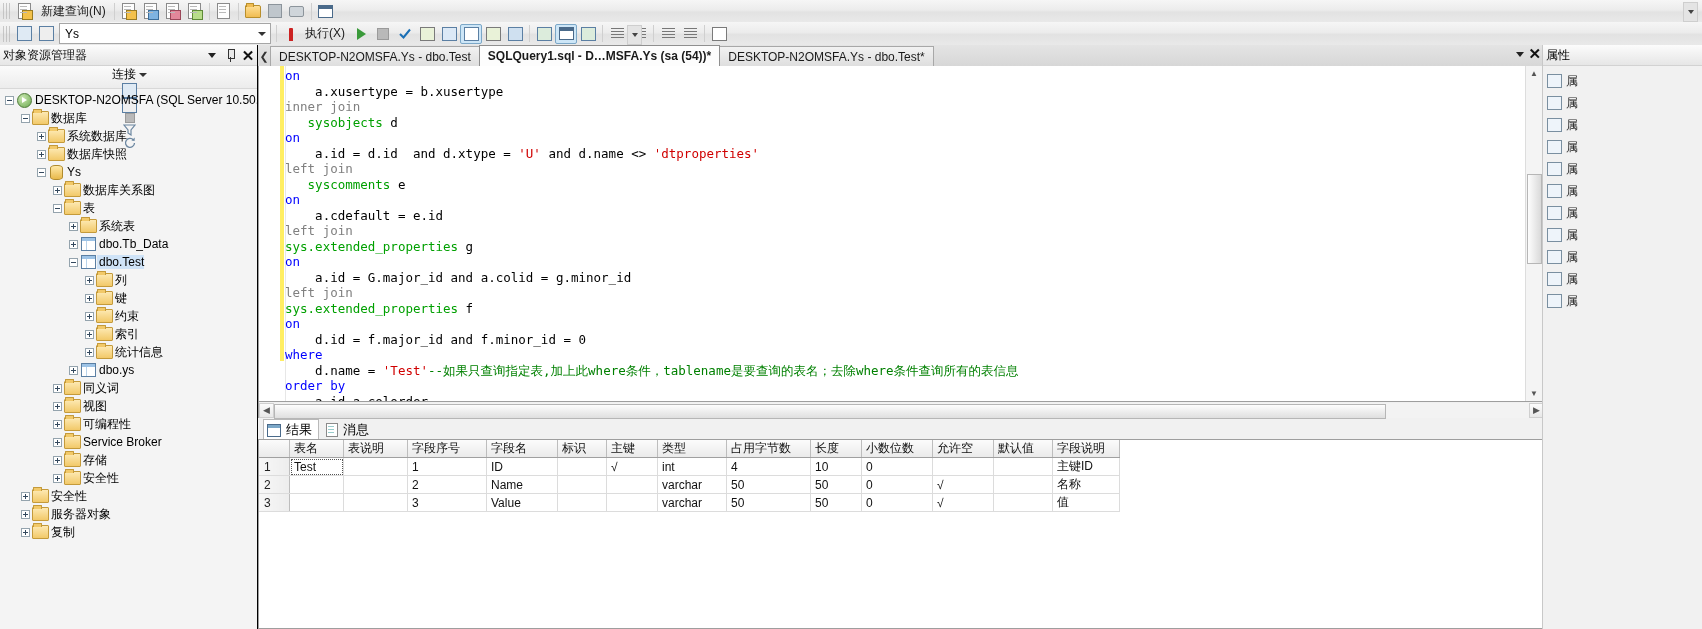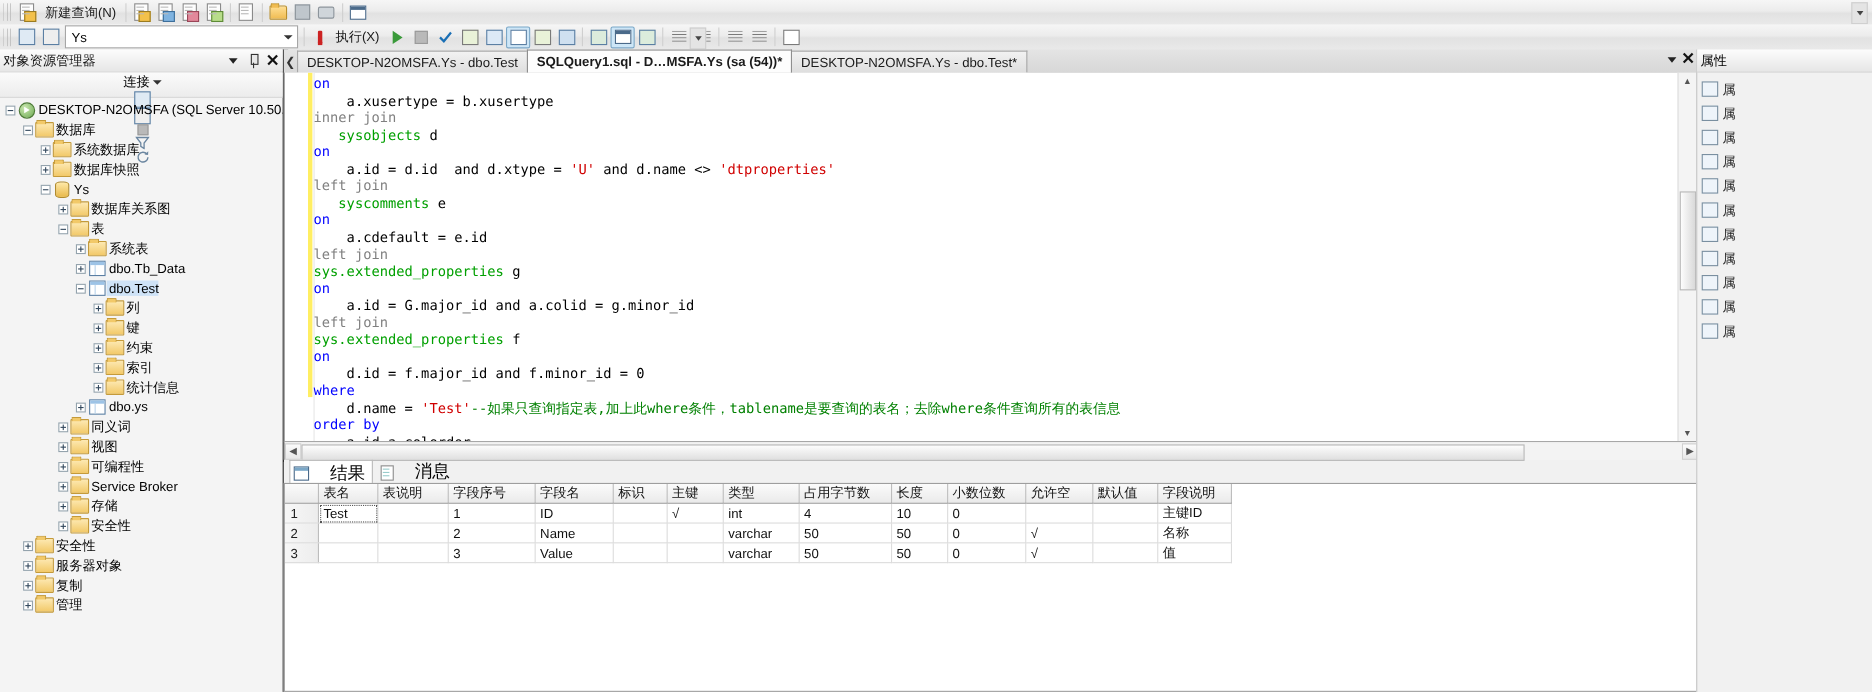--- a/index.html
+++ b/index.html
@@ -184,21 +184,21 @@
   }
   .vs-btn{width:16px;height:15px;display:flex;align-items:center;justify-content:center;font-size:8px;color:#555;}
   .vs-thumb{position:absolute;left:1px;top:108px;width:13px;height:88px;
     background:linear-gradient(to right,#fdfdfd,#d9d9d9);border:1px solid #b6b6b6;}
 
   
   .results{
     position:absolute;left:0;top:375px;width:1285px;height:209px;background:#f1f1f1;
   }
   .res-tabs{height:19px;display:flex;align-items:center;padding-left:5px;gap:4px;}
-  .res-tab{display:flex;align-items:center;gap:19px;font-size:16px;padding:1px 6px 1px 3px;}
+  .res-tab{display:flex;align-items:center;gap:5px;font-size:13px;padding:1px 6px 1px 3px;}
   .res-tab.active{background:#fff;border:1px solid #b9b9b9;border-bottom:none;}
   .rt-grid{width:12px;height:11px;border:1px solid #4a6a8a;background:#fff;}
   .rt-grid span{display:block;height:3px;background:#7ba7c7;}
   .rt-msg{width:10px;height:12px;background:#fff;border:1px solid #8a8a8a;position:relative;}
   .rt-msg:after{content:"";position:absolute;left:1px;top:2px;width:6px;height:1px;background:#9cc;
     box-shadow:0 3px 0 #9cc,0 6px 0 #9cc;}
 
   .grid{
     position:absolute;left:0;top:19px;width:1285px;height:190px;background:#fff;
     border:1px solid #9e9e9e;box-sizing:border-box;overflow:hidden;
@@ -622,29 +622,20 @@
           <span class="nlabel">服务器对象</span>
         </div>
         <div class="node" style="padding-left: 19px;">
           <span class="exp">
             <b class="plus"></b>
           </span>
           <span class="nicon">
             <span class="f-ico"></span>
           </span>
           <span class="nlabel">复制</span>
-        </div>
-        <div class="node" style="padding-left: 19px;">
-          <span class="exp">
-            <b class="plus"></b>
-          </span>
-          <span class="nicon">
-            <span class="f-ico"></span>
-          </span>
-          <span class="nlabel">管理</span>
         </div>
       </div>
   </div>
 
   <div class="editor-wrap">
 
     <div class="tabstrip">
       <span class="tab-nav">❮</span>
       <div id="doc-tabs" style="display:flex;align-items:flex-end;">
           <div class="tab">DESKTOP-N2OMSFA.Ys - dbo.Test</div>

